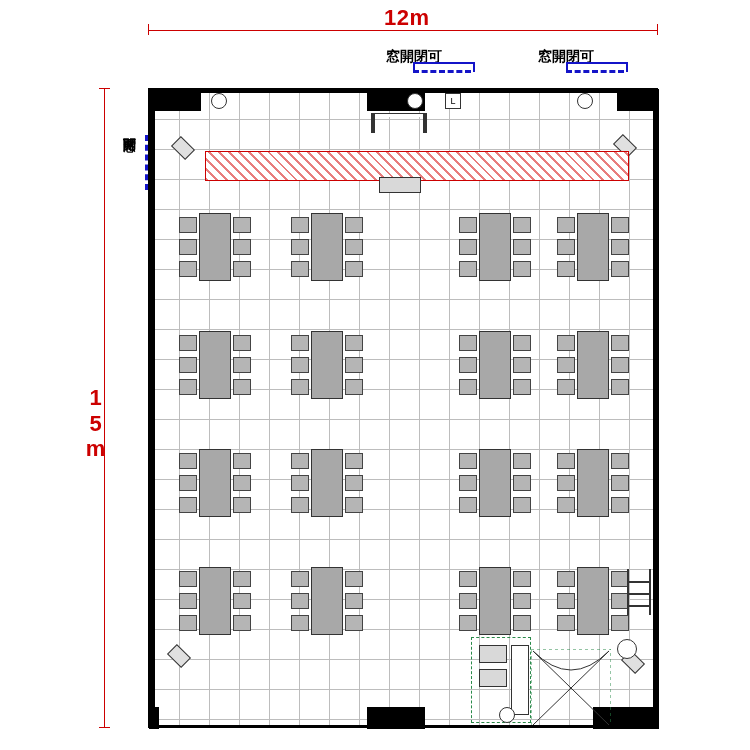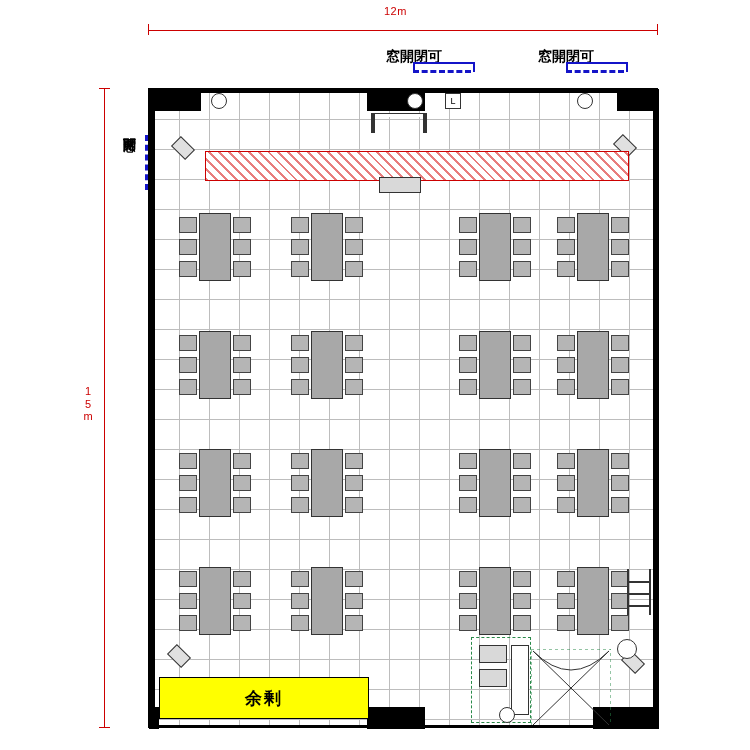--- a/index.html
+++ b/index.html
@@ -8,22 +8,22 @@
     background:#ffffff;
     font-family:"Liberation Sans", sans-serif;
     position:relative;
     overflow:hidden;
   }
   .abs{position:absolute;}
 
   
   .dim-label{
     color:#cc0000;
-    font-size:11px;
-    font-weight:normal;
+    font-size:22px;
+    font-weight:bold;
     letter-spacing:.5px;
   }
   .dim-line-h{
     position:absolute;
     border-top:1px solid #cc0000;
     height:0;
   }
   .dim-line-v{
     position:absolute;
     border-left:1px solid #cc0000;
@@ -383,16 +383,15 @@
 
   <svg class="door-arc" style="left:382px;top:560px;" width="80" height="78" viewBox="0 0 80 78">
     <path d="M2 2 L78 76" stroke="#333" stroke-width="1" fill="none"></path>
     <path d="M78 2 L2 76" stroke="#333" stroke-width="1" fill="none"></path>
     <path d="M2 2 Q40 40 78 2" stroke="#333" stroke-width="1" fill="none"></path>
     <rect x="0" y="0" width="80" height="78" stroke="#2a8a4a" stroke-width="1" stroke-dasharray="3 3" fill="none"></rect>
   </svg>
 
   <div class="pillar-circle" style="left:468px;top:550px;width:18px;height:18px;"></div>
 
-  <div class="surplus" style="left:10px;top:588px;width:210px;height:42px;">余剰</div>
 
   <div class="room-border"></div>
 </div>
 
 </body></html>

